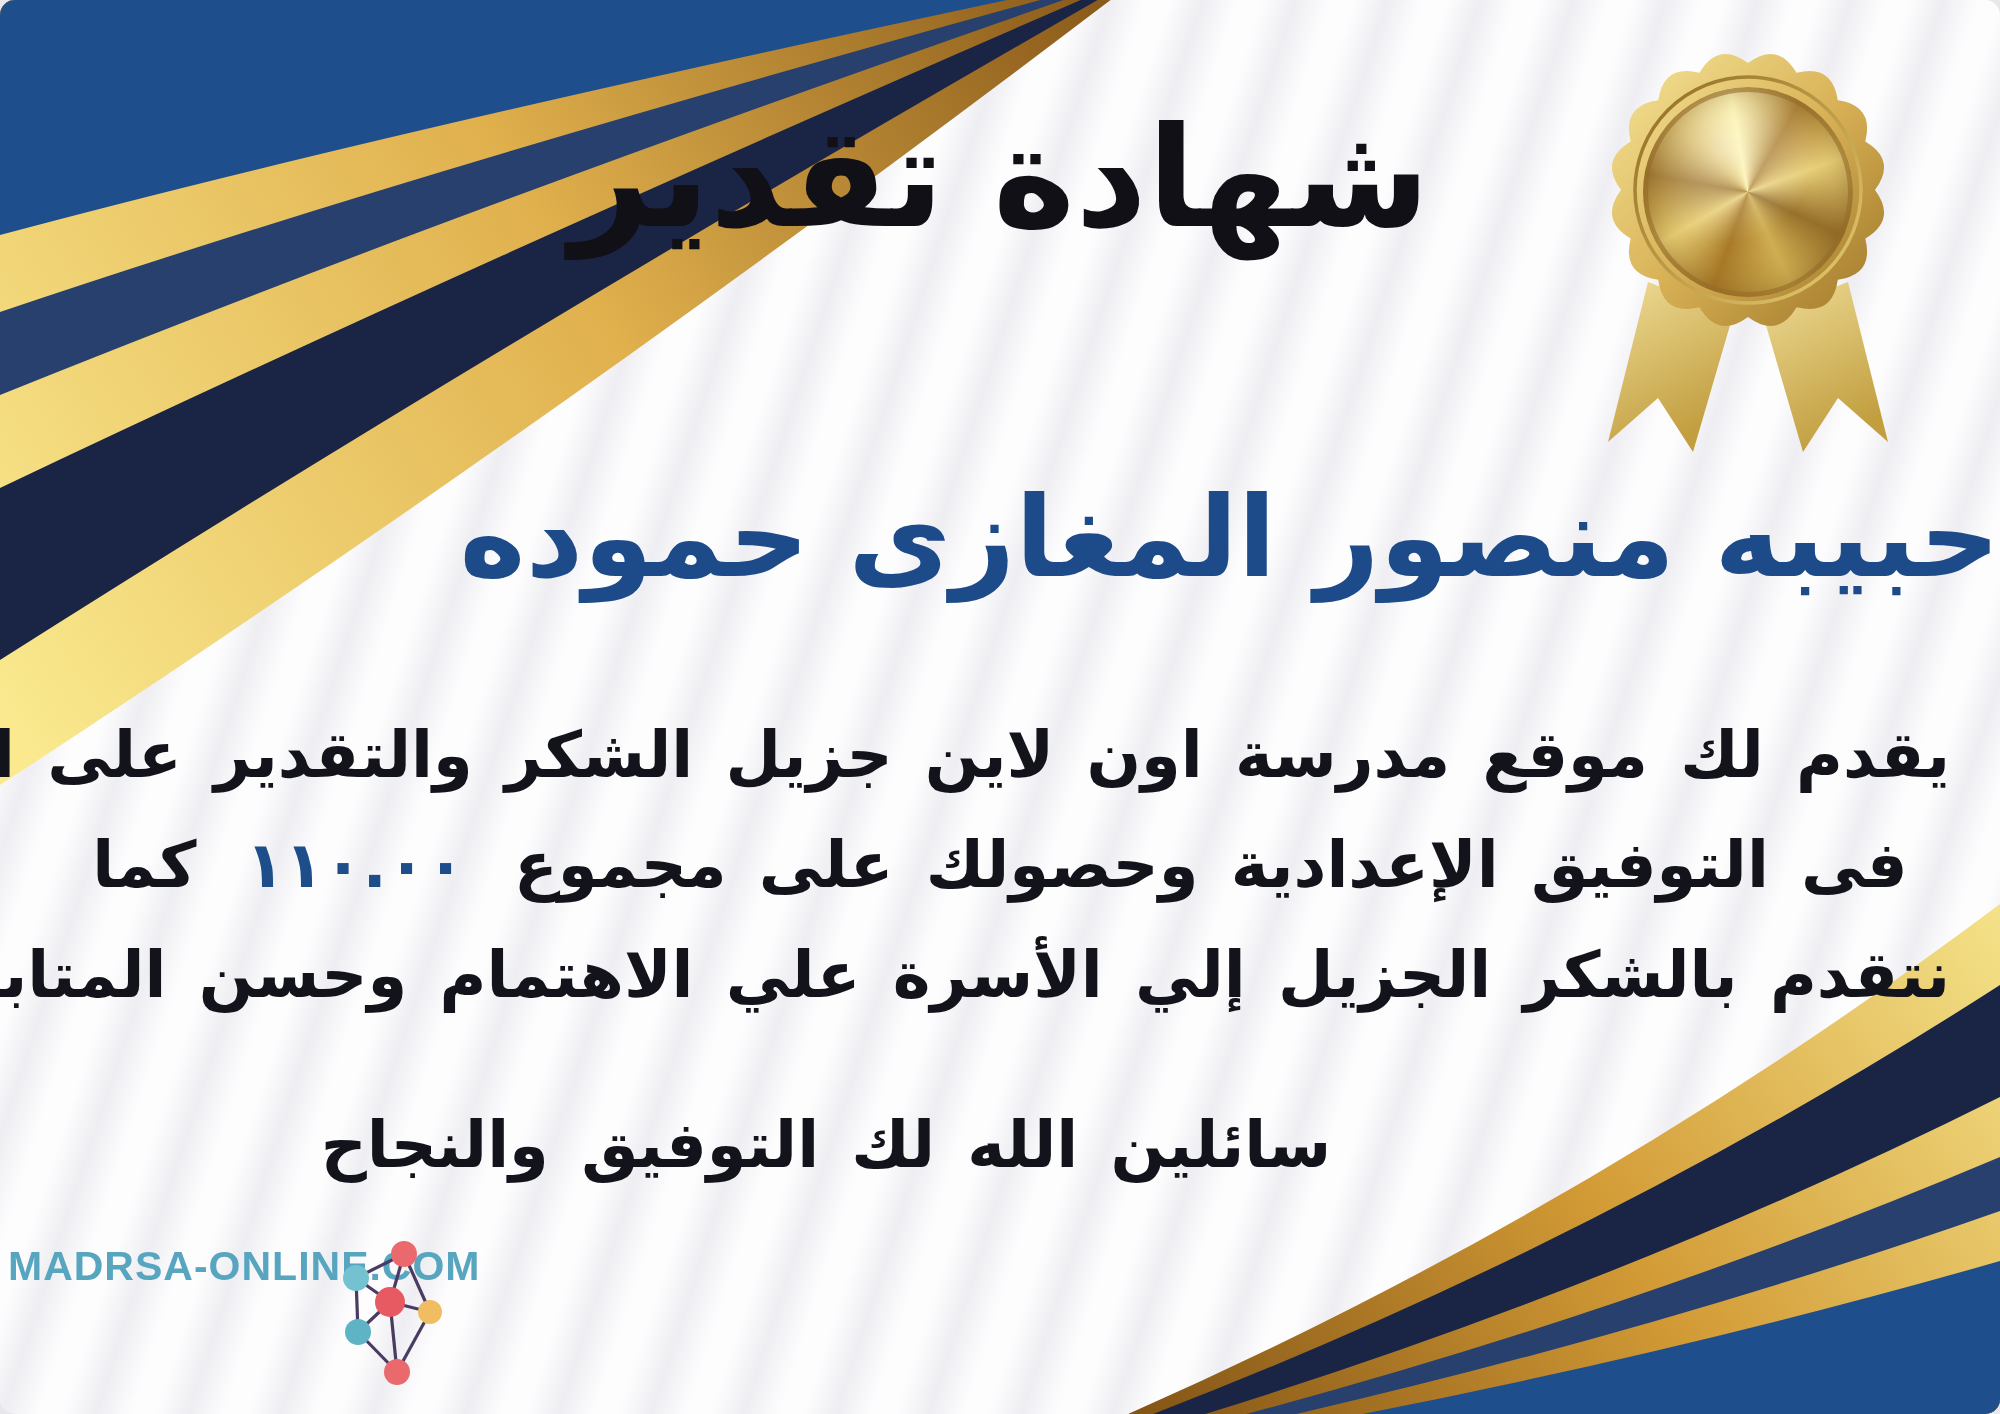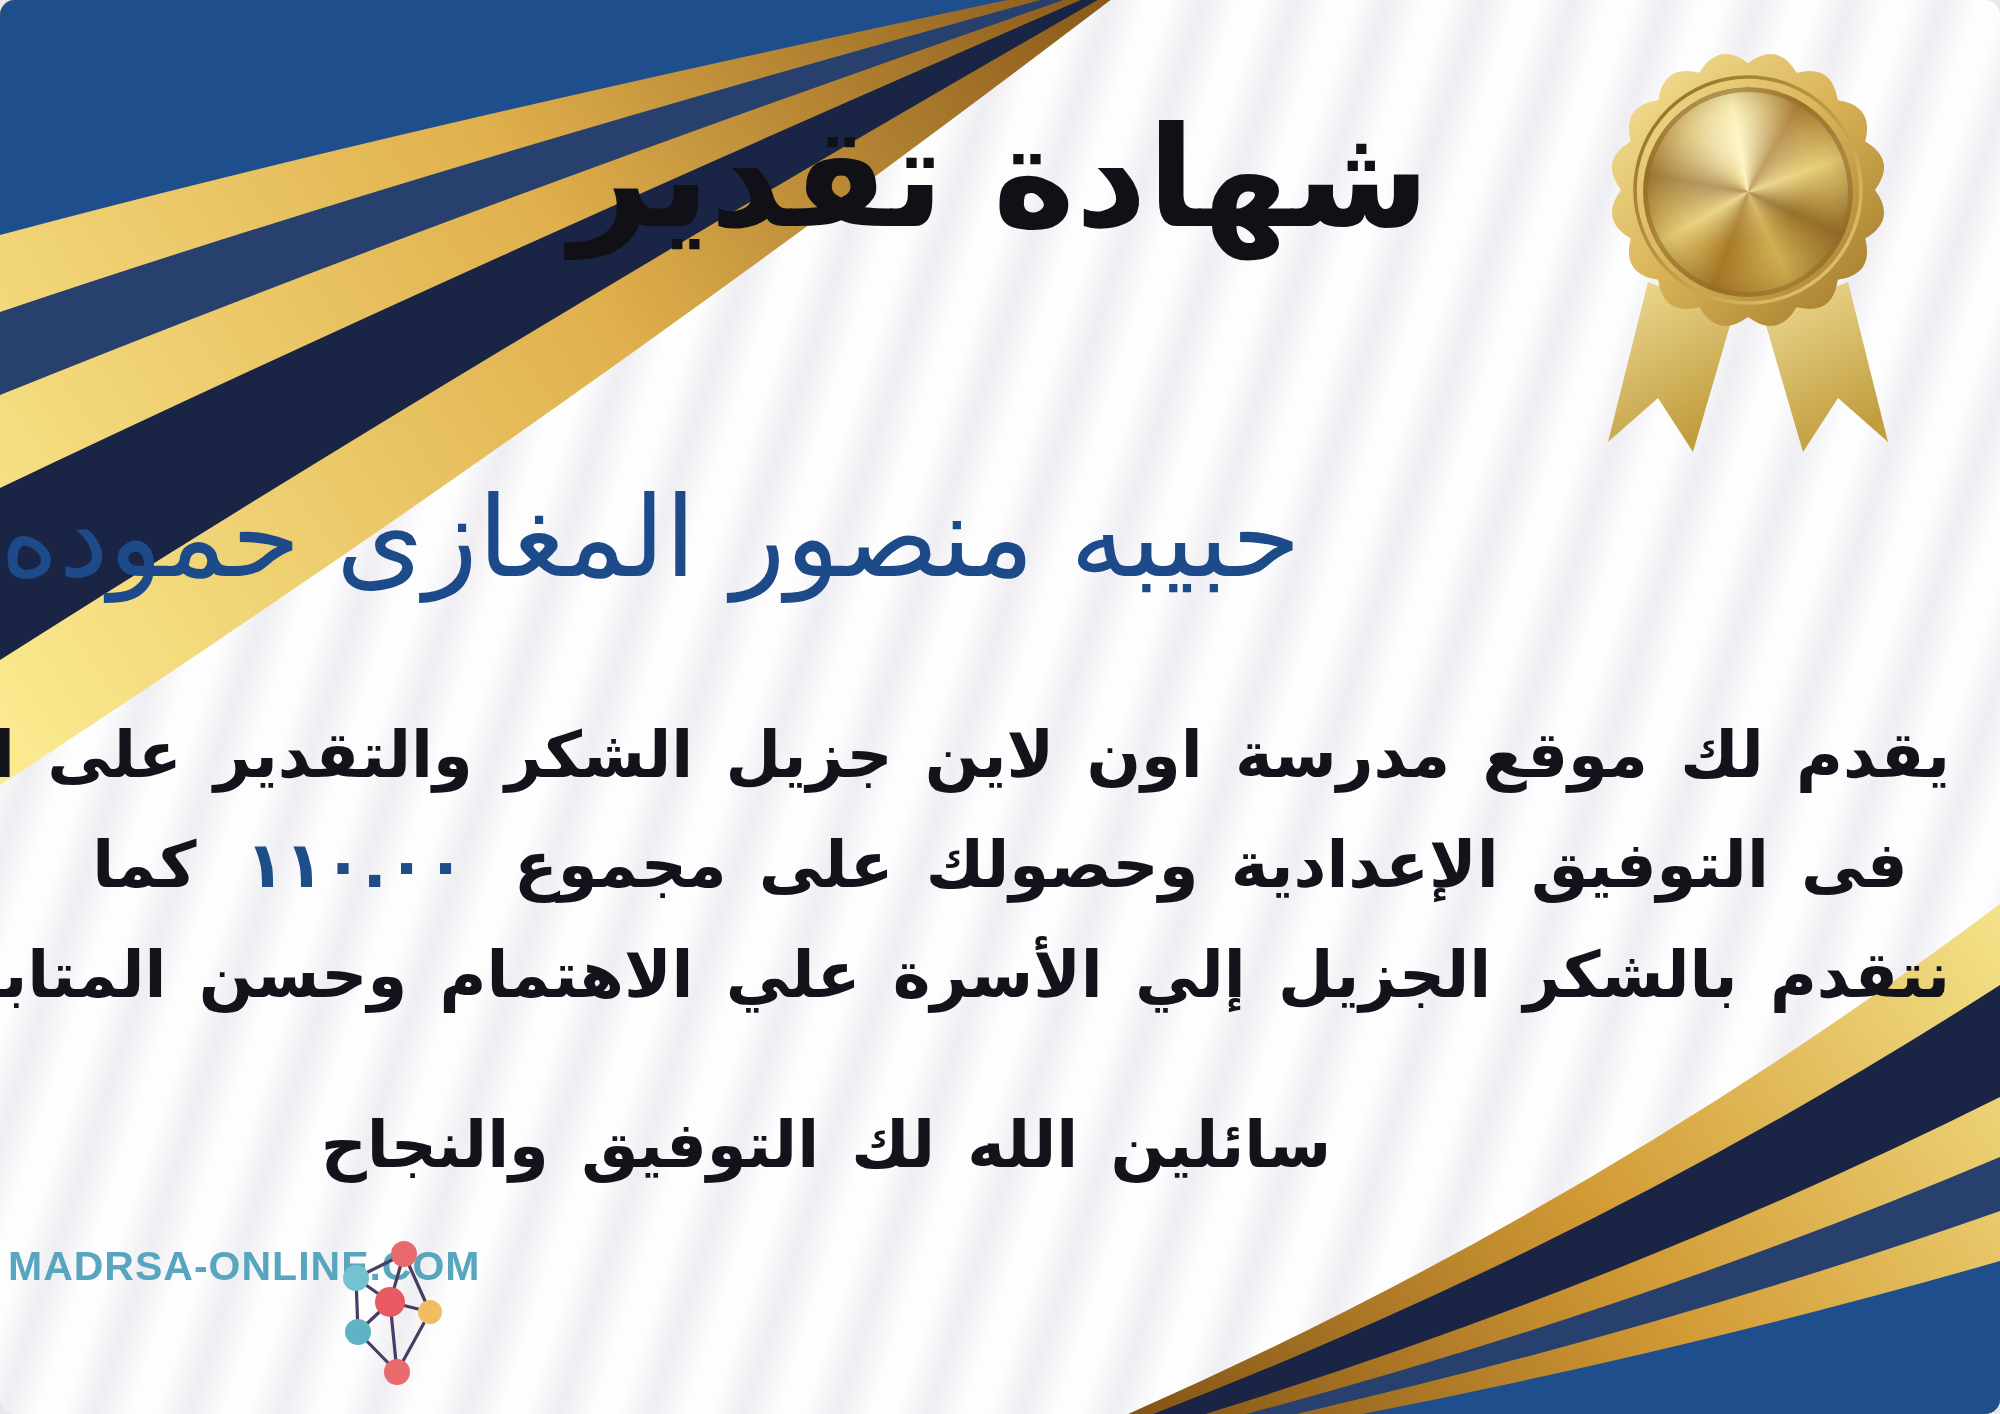--- a/index.html
+++ b/index.html
@@ -21,22 +21,22 @@
 
   
   .cert-title{
     position:absolute;top:96px;left:0;width:2000px;
     text-align:center;direction:rtl;
     font-size:140px;font-weight:700;color:#101016;
     letter-spacing:0;
   }
   .student-name{
     position:absolute;top:472px;left:0;width:2000px;
-    text-align:left;direction:rtl;
-    font-size:112px;font-weight:400;color:#1d4b8a;
+    text-align:right;direction:rtl;
+    font-size:112px;font-weight:700;color:#1d4b8a;
   }
   .cert-body{
     position:absolute;top:700px;left:50px;width:1900px;
     text-align:center;direction:rtl;
     font-size:64px;font-weight:700;color:#13131b;
     line-height:110px;word-spacing:10px;
   }
   .cert-body .line{white-space:nowrap;}
   .score{
     color:#1d4e89;display:inline-block;margin:0 49px;

